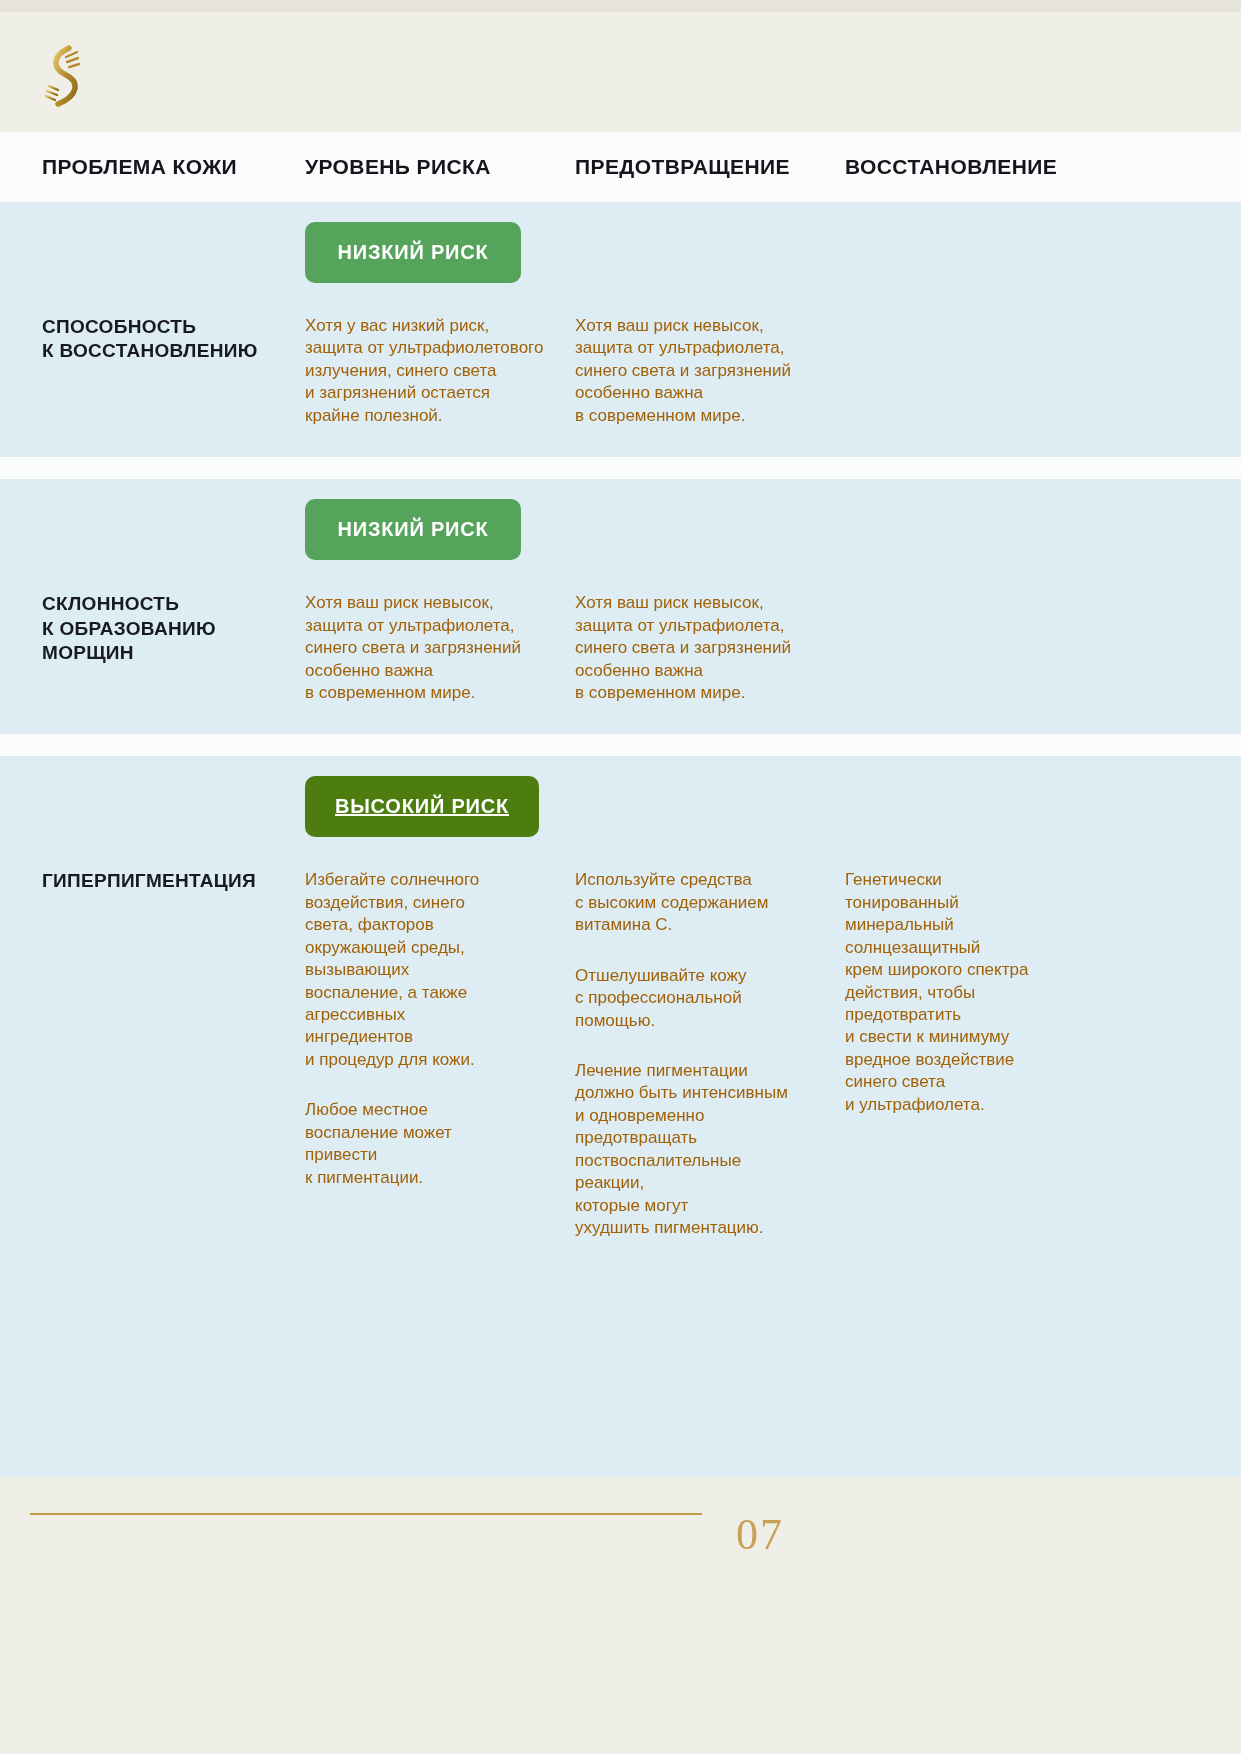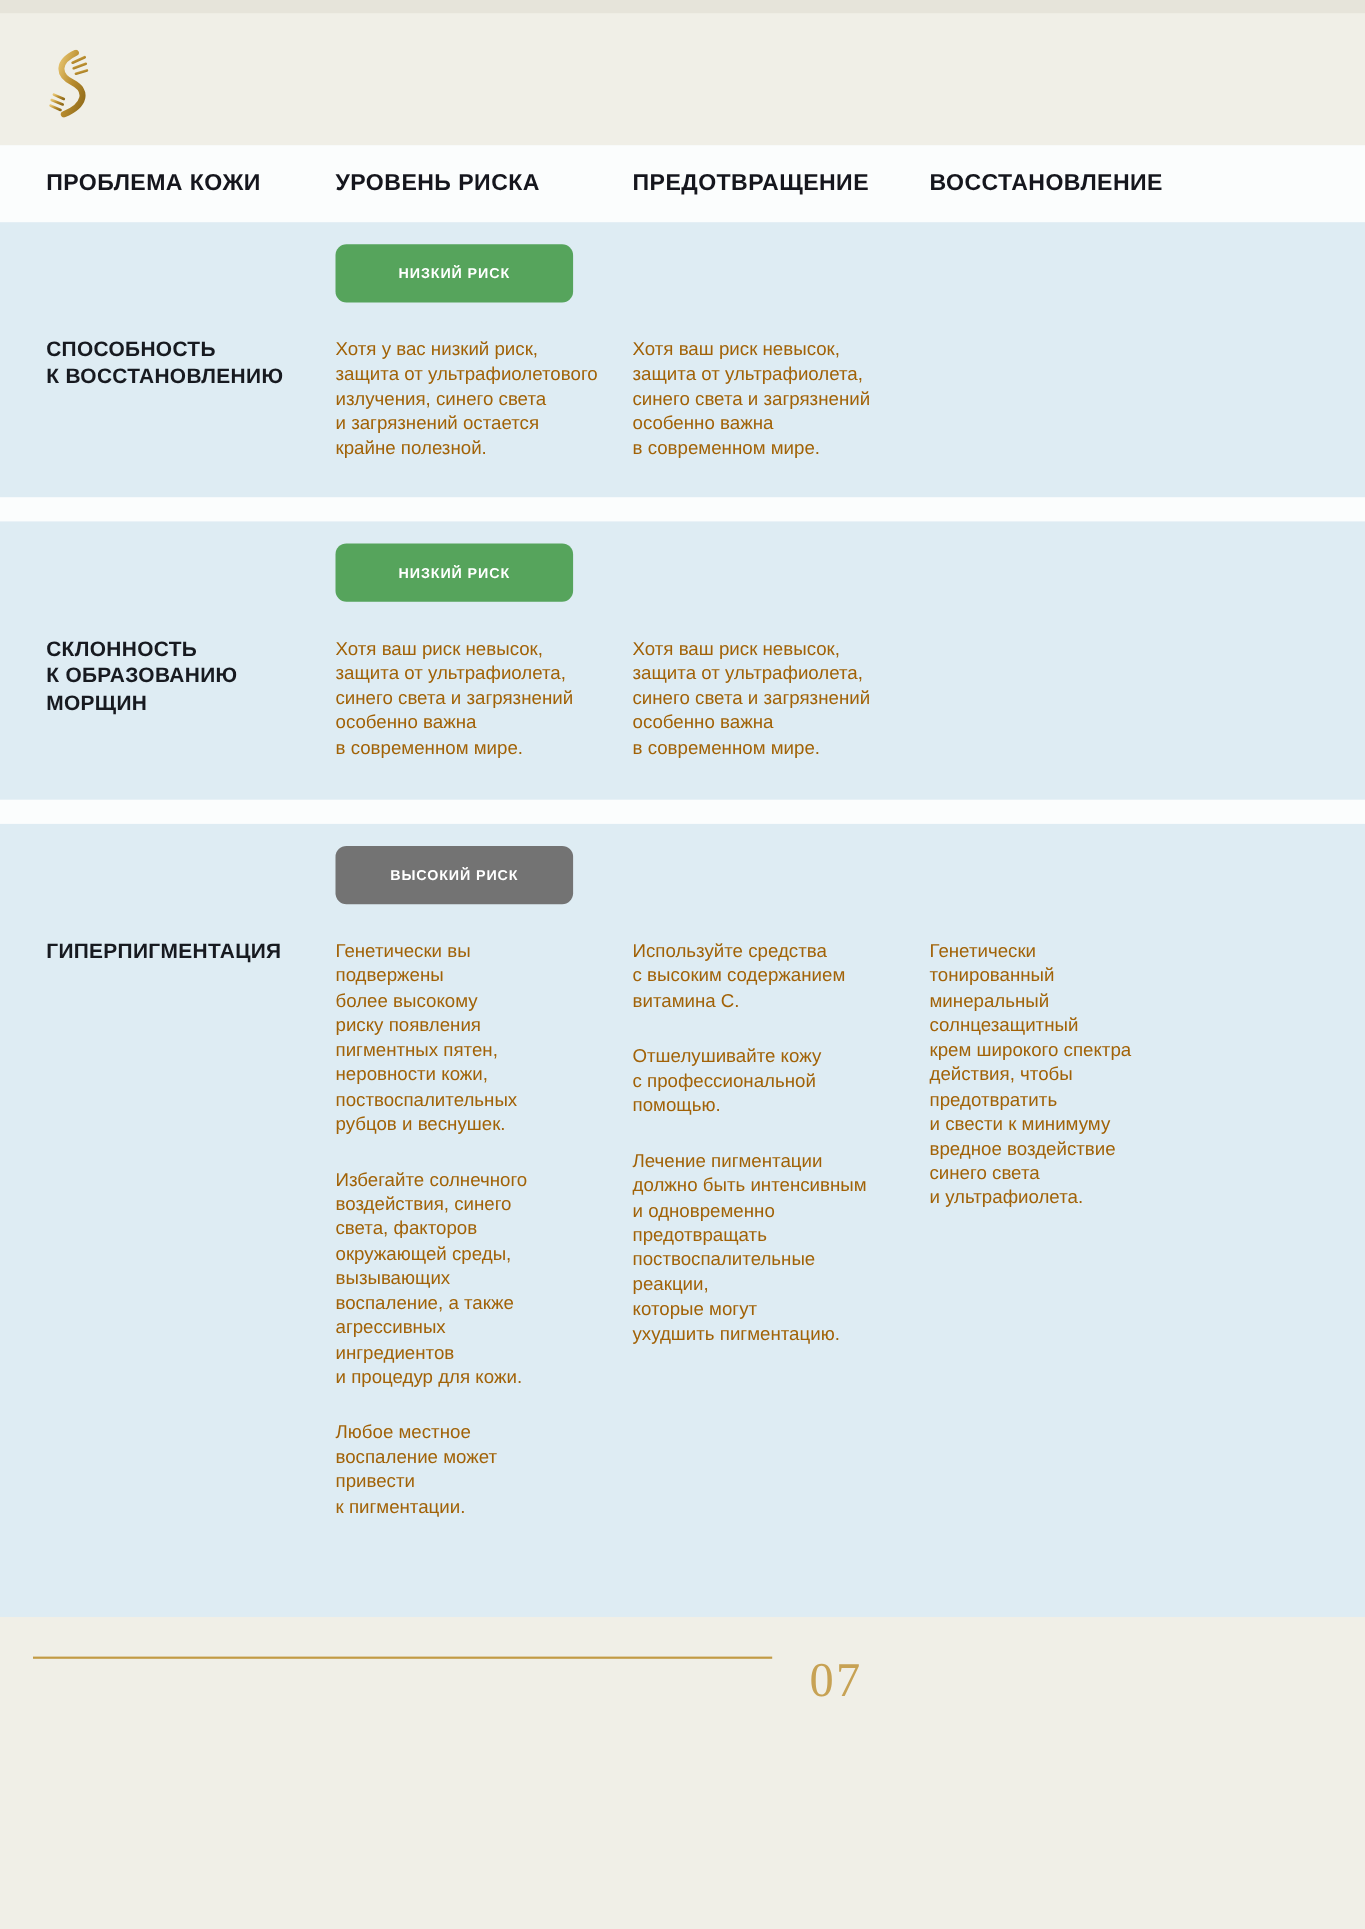--- a/index.html
+++ b/index.html
@@ -39,21 +39,21 @@
   .panel-2{ min-height:253px; }
   .panel-3{ min-height:721px; }
 
   .badge-row{ padding-top:20px; }
   .badge{
     display:inline-block;
     min-width:216px;
     padding:19px 30px;
     border-radius:10px;
     text-align:center;
-    font-size:13px; font-weight:700; color:#ffffff;
+    font-size:20px; font-weight:700; color:#ffffff;
     letter-spacing:.8px;
   }
 
   .content-row{ margin-top:32px; padding-bottom:30px; }
 
   .problem{
     font-size:19px; font-weight:700; color:#171a20;
     line-height:1.28; letter-spacing:.3px;
     white-space:pre-line;
     padding-right:20px;
@@ -186,36 +186,28 @@
 в современном мире.</p>
         </div>
         <div class="cell"></div>
       </div>
     </section>
 
     <section class="panel panel-3">
       <div class="cols badge-row">
         <div></div>
         <div>
-          <span class="badge" style="background-color: #737373;">ВЫСОКИЙ РИСК</span>
+          <span class="badge" style="background-color: #4d7c0f; text-decoration: underline;">ВЫСОКИЙ РИСК</span>
         </div>
         <div></div>
           <div></div>
       </div>
       <div class="cols content-row">
         <div class="problem">ГИПЕРПИГМЕНТАЦИЯ</div>
         <div class="cell">
-          <p>Генетически вы
-подвержены
-более высокому
-риску появления
-пигментных пятен,
-неровности кожи,
-поствоспалительных
-рубцов и веснушек.</p>
           <p>Избегайте солнечного
 воздействия, синего
 света, факторов
 окружающей среды,
 вызывающих
 воспаление, а также
 агрессивных
 ингредиентов
 и процедур для кожи.</p>
           <p>Любое местное

